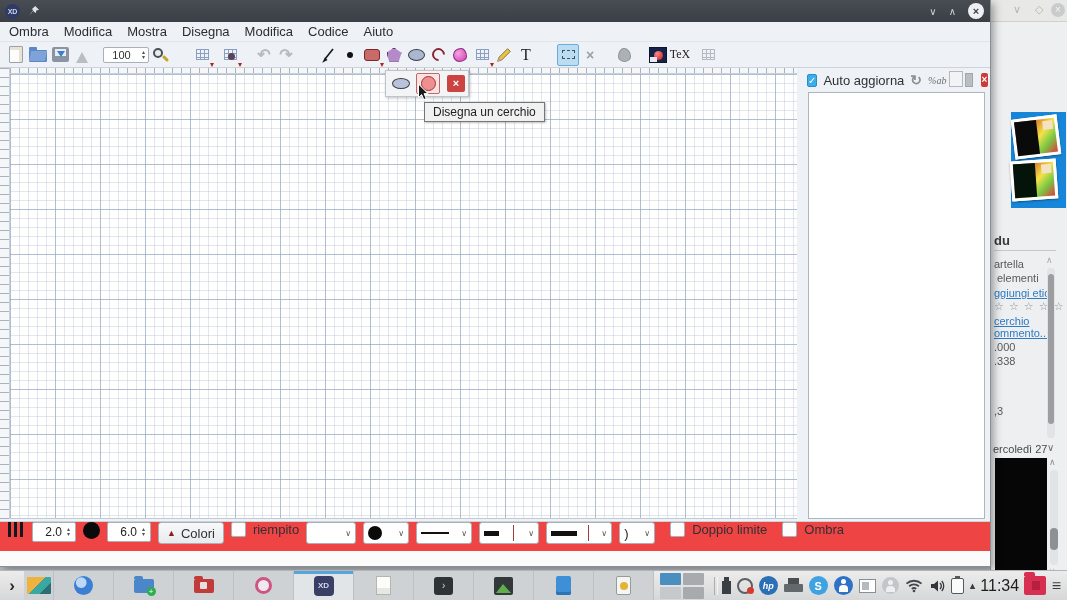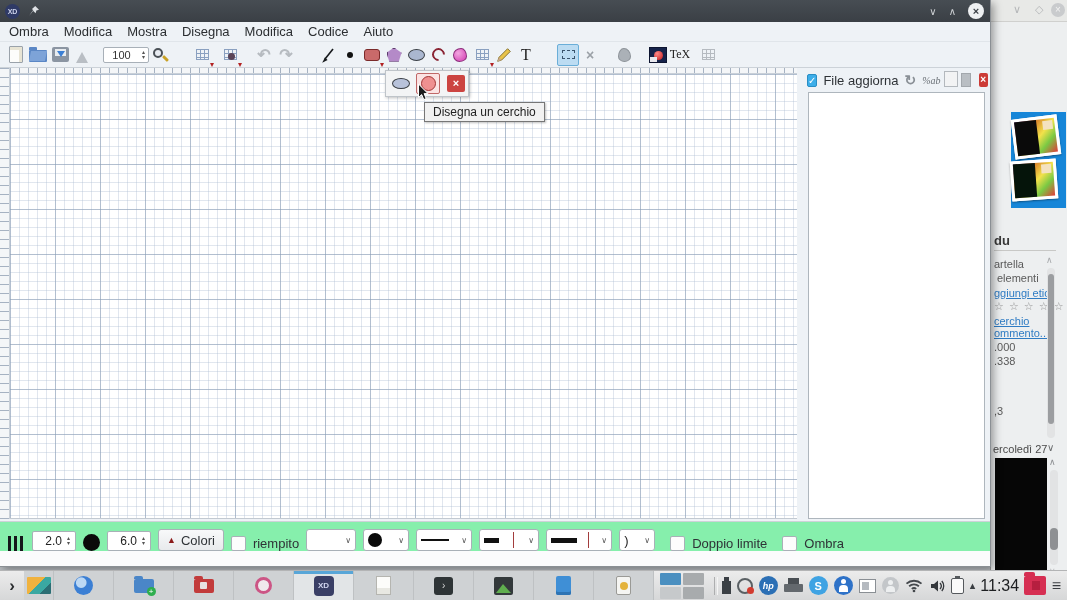--- a/index.html
+++ b/index.html
@@ -118,21 +118,21 @@
   .cp-label{font-size:13px;color:#2e3236;white-space:nowrap}
   .cp-refresh{font-size:14px;color:#8a9096;font-weight:bold}
   .cp-ab{font-size:10px;color:#6a7076;font-family:"Liberation Serif",serif;font-style:italic}
   .cp-pages{width:12px;height:14px;background:#fdfdfd;border:1px solid #9aa0a6;position:relative}
   .cp-pages::before{content:"";position:absolute;left:-4px;top:-3px;width:12px;height:14px;background:#f2f3f4;border:1px solid #b3b8bd}
   .cp-graysq{width:14px;height:14px;background:#b9bec3;border:1px solid #a2a7ac}
   .cp-close{width:15px;height:14px;background:#cc3b36;border-radius:2px;color:#fff;font-size:10px;font-weight:bold;text-align:center;line-height:14px;margin-left:2px}
   .cp-body{position:absolute;left:2px;top:24px;right:3px;bottom:2px;background:#fff;border:1px solid #aeb6bd}
 
   
-  .props{height:30px;border-top:1px solid #cdd2d8;display:flex;align-items:flex-end;gap:7px;padding:0 8px;background:#86efac}
+  .props{height:30px;border-top:1px solid #cdd2d8;display:flex;align-items:flex-start;gap:7px;padding:0 8px;background:#ef4444}
   .icon-hatch{width:17px;height:15px;background:repeating-linear-gradient(to right,#15181b 0 3px,transparent 3px 6px)}
   .spin{display:flex;align-items:center;background:#fff;border:1px solid #a9b0b7;border-radius:2px;height:20px;width:44px;padding:0 2px}
   .spin .val{flex:1;font-size:12px;color:#222;text-align:right;padding-right:2px}
   .swatch{width:17px;height:17px;border-radius:50%;background:#0a0a0a}
   .btn-colori{height:22px;border:1px solid #a9b0b7;border-radius:3px;background:linear-gradient(#f8f9fa,#e8eaec);display:flex;align-items:center;gap:5px;padding:0 8px;font-size:13px;color:#2e3236}
   .tri-colori{font-size:9px;color:#8b1a1a;line-height:9px}
   .checkbox{width:15px;height:15px;background:#fdfdfd;border:1px solid #a9b0b7;border-radius:2px;flex:none}
   .plabel{font-size:13px;color:#2e3236;white-space:nowrap}
   .combo{height:22px;background:#fff;border:1px solid #a9b0b7;border-radius:3px;display:flex;align-items:center;justify-content:space-between;padding:0 4px;flex:none}
   .combo .arrow{font-size:8px;color:#555;margin-left:4px}
@@ -390,21 +390,21 @@
 
       <div class="tooltip">Disegna un cerchio</div>
 
       <svg class="cursor" width="13" height="19" viewBox="0 0 13 19">
         <path d="M1.5 1v13.5l3.2-2.9 2.1 5 2.4-1-2.1-5H11z" fill="#1a1a1a" stroke="#fff" stroke-width="1"></path>
       </svg>
 
       <div class="code-panel">
         <div class="cp-header">
           <span class="cp-check">✓</span>
-          <span class="cp-label">File aggiorna</span>
+          <span class="cp-label">Auto aggiorna</span>
           <span class="cp-refresh">↻</span>
           <span class="cp-ab">%ab</span>
           <span class="cp-pages"></span>
           <span class="cp-graysq"></span>
           <span class="cp-close">×</span>
         </div>
         <div class="cp-body"></div>
       </div>
     </div>
 

